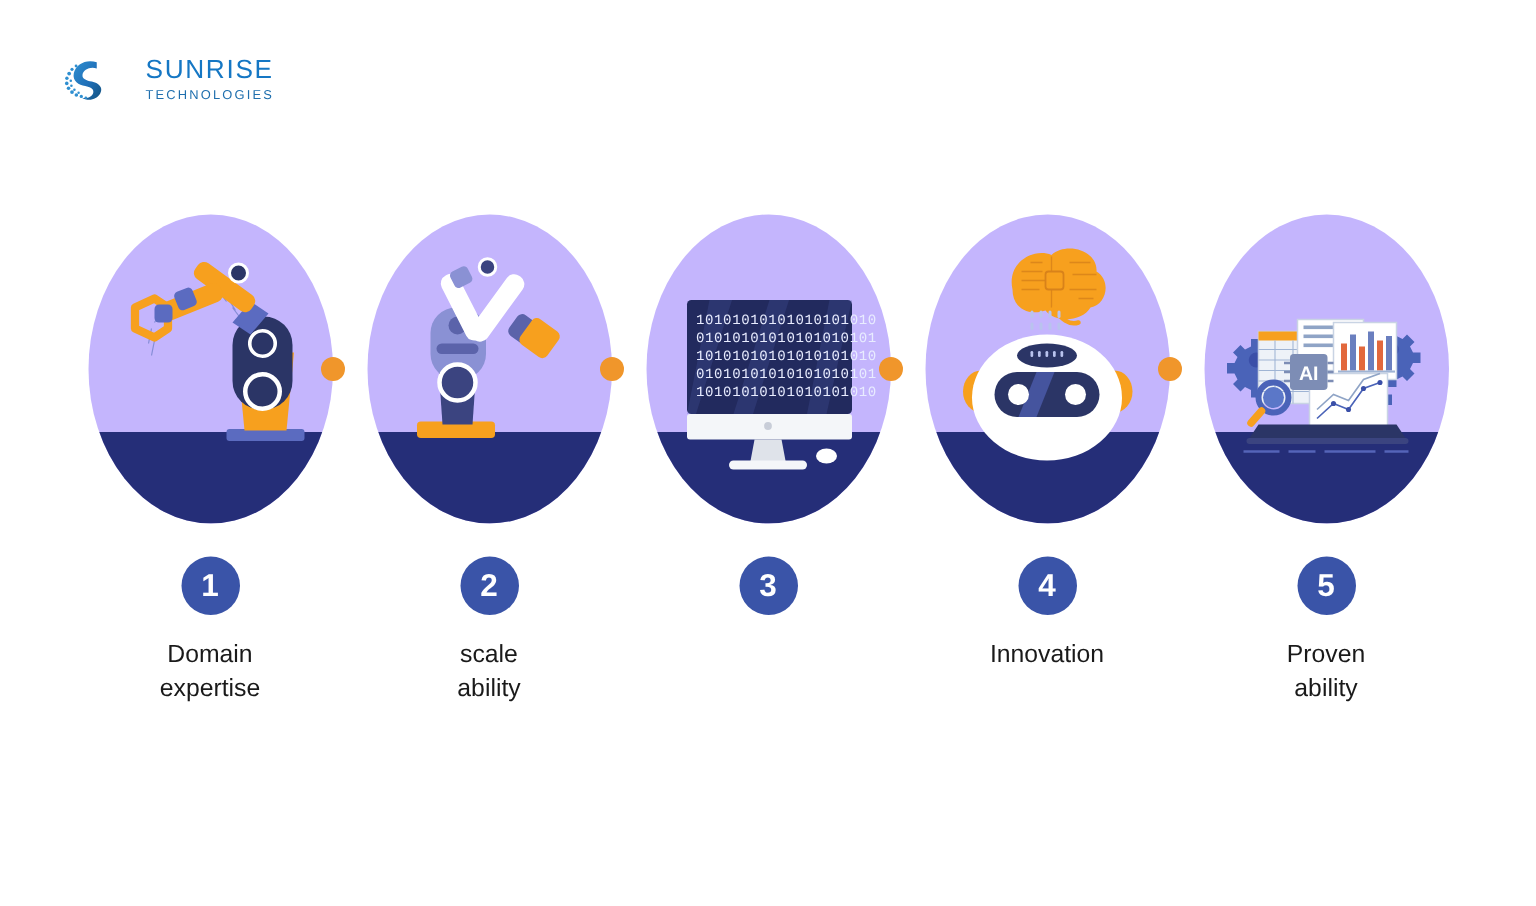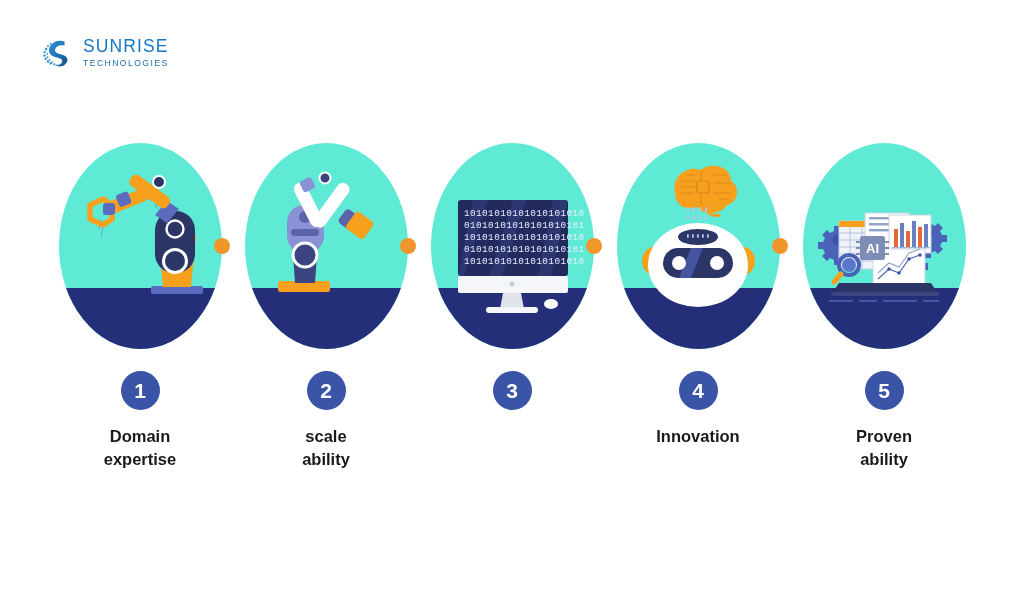--- a/index.html
+++ b/index.html
@@ -16,21 +16,21 @@
     -webkit-font-smoothing: antialiased;
   }
 
   
   #logo {
     position: absolute;
     left: 40px;
     top: 36px;
     display: flex;
     align-items: center;
-    gap: 9px;
+    gap: 23px;
   }
   #logo-mark { width: 34px; height: 34px; display: block; }
   #logo-text { display: flex; flex-direction: column; line-height: 1; }
   .logo-primary {
     font-size: 17.5px;
     letter-spacing: 1.1px;
     font-weight: 400;
     color: #1577c4;
   }
   .logo-secondary {
@@ -60,21 +60,21 @@
   }
   .bubble-wrap {
     width: 163px;
     height: 206px;
     position: relative;
   }
   .bubble {
     width: 163px;
     height: 206px;
     border-radius: 50% / 50%;
-    background: #5eead4;
+    background: #c4b5fd;
     overflow: hidden;
     position: relative;
   }
   .ground {
     position: absolute;
     left: 0;
     bottom: 0;
     width: 100%;
     height: 61px;
     background: #252e78;
@@ -110,21 +110,21 @@
     display: flex;
     align-items: center;
     justify-content: center;
     line-height: 1;
   }
   .caption {
     margin-top: 15px;
     text-align: center;
     color: #1a1a1a;
     font-size: 16.5px;
-    font-weight: 700;
+    font-weight: 400;
     line-height: 1.42;
     max-width: 180px;
   }
   .caption .l2 { display: block; }
 </style>
 </head>
 <body>
 
 <div id="logo">
   <svg id="logo-mark" viewBox="0 0 34 34">

